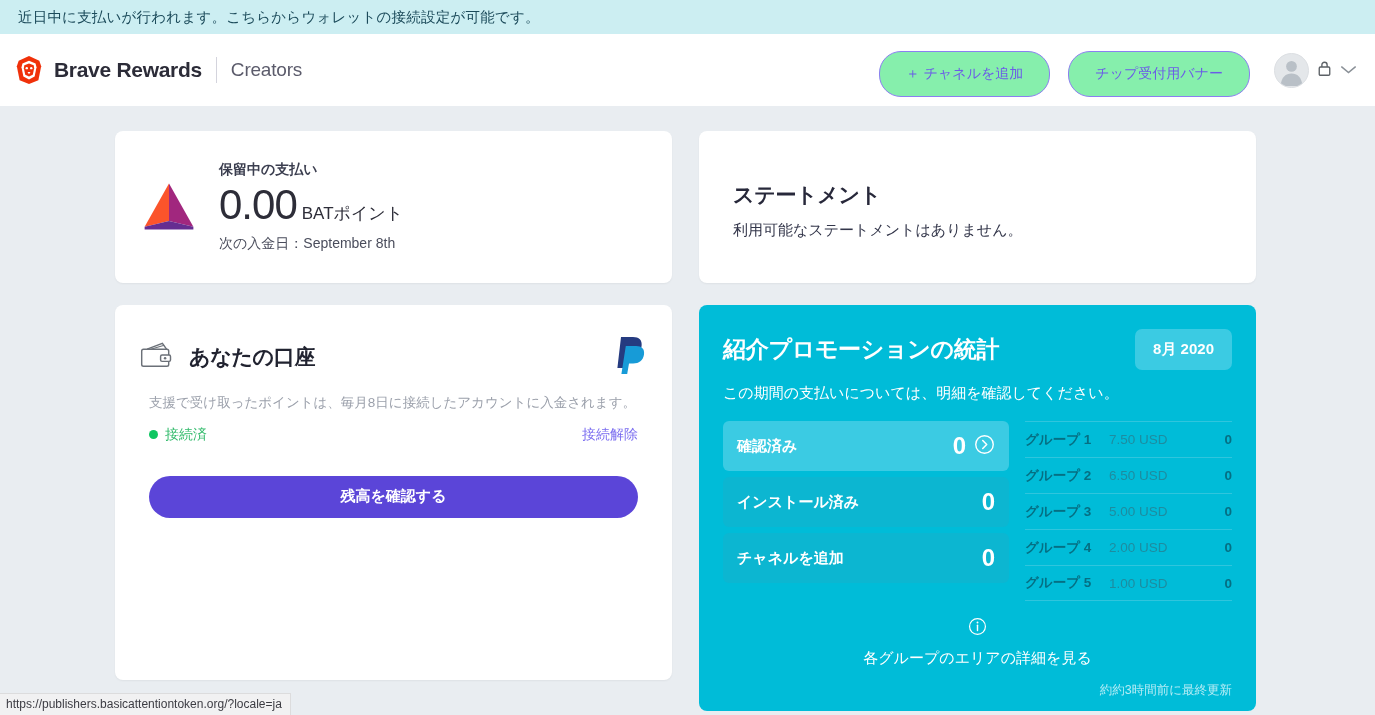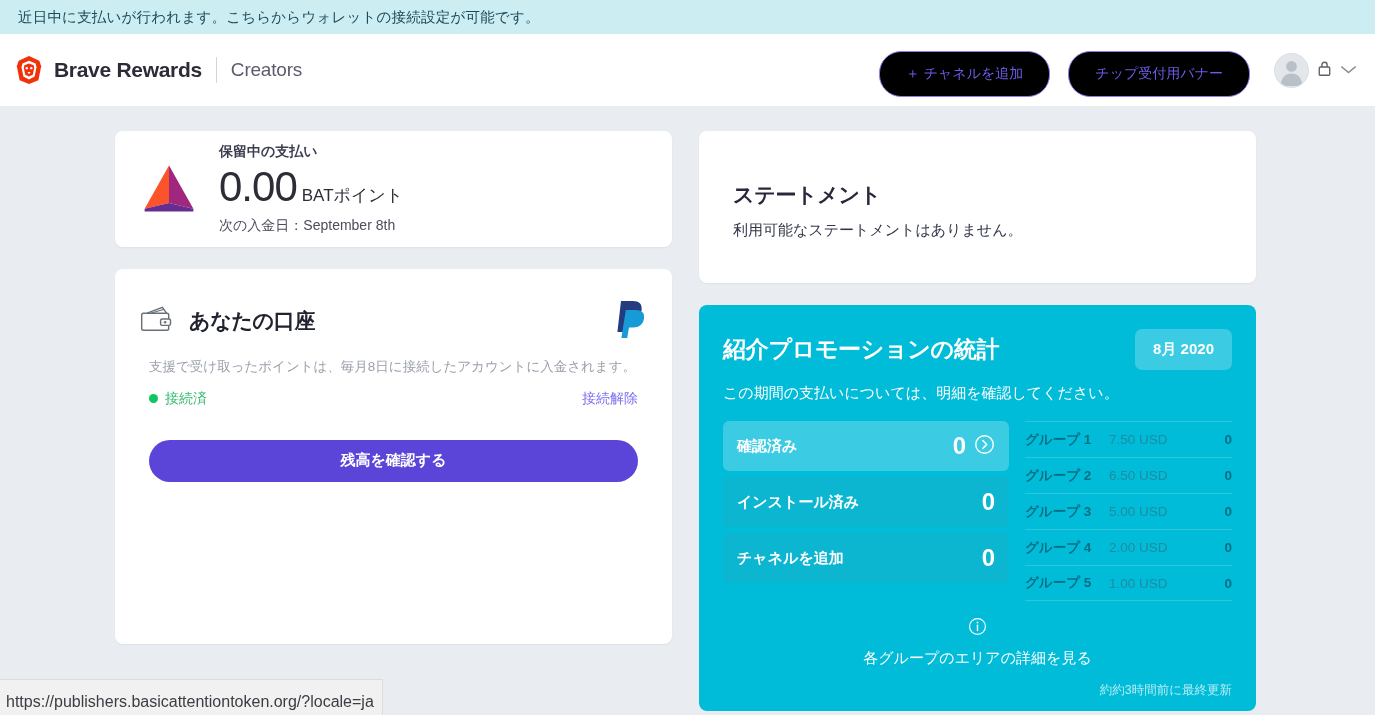--- a/index.html
+++ b/index.html
@@ -28,21 +28,21 @@
   }
   .brand { display: flex; align-items: center; gap: 10px; }
   .lion { width: 30px; height: 30px; flex: 0 0 auto; }
   .brand-name { font-size: 21px; font-weight: bold; color: #2c2c38; letter-spacing: -.3px; }
   .brand-div { width: 1px; height: 26px; background: #d4d4dd; margin: 0 4px; }
   .brand-sub { font-size: 19px; color: #5b5b6b; letter-spacing: -.2px; }
 
   .header-right { display: flex; align-items: center; gap: 18px; }
   .pill {
     border: 1px solid #8b7ff0; border-radius: 22px;
-    background: #000000; color: #6b5ce7;
+    background: #86efac; color: #6b5ce7;
     font-size: 14px; padding: 13px 26px; cursor: pointer;
     white-space: nowrap; font-family: inherit; margin-top: 8px;
   }
   .acct { display: flex; align-items: center; gap: 8px; margin-left: 6px; }
   .avatar {
     width: 35px; height: 35px; border-radius: 50%;
     background: #e4e7ea; border: 1px solid #dcdfe3;
     display: flex; align-items: center; justify-content: center; overflow: hidden;
   }
 
@@ -52,21 +52,21 @@
     display: flex; gap: 27px;
   }
   .col { width: 557px; display: flex; flex-direction: column; gap: 22px; }
 
   .card {
     background: #ffffff; border-radius: 8px;
     box-shadow: 0 1px 2px rgba(0,0,0,.05);
   }
 
   
-  .payout { height: 116px; display: flex; align-items: center; padding: 0 24px; }
+  .payout { height: 152px; display: flex; align-items: center; padding: 0 24px; }
   .bat-logo { width: 60px; height: 60px; margin-right: 20px; flex: 0 0 auto; }
   .payout-label { font-size: 14px; font-weight: bold; color: #3b3e4f; margin-bottom: 4px; }
   .payout-row { display: flex; align-items: baseline; }
   .payout-amount { font-size: 42px; color: #2d2d38; letter-spacing: -1px; line-height: 1.05; }
   .payout-unit { font-size: 17px; color: #2d2d38; margin-left: 5px; }
   .payout-next { font-size: 14px; color: #4a4d5c; margin-top: 8px; }
 
   
   .statement { height: 152px; padding: 50px 34px 0 34px; }
   .statement-title { font-size: 21px; font-weight: bold; color: #27283a; letter-spacing: -.3px; }
@@ -135,22 +135,22 @@
 
   .ref-foot { margin-top: 16px; }
   .ref-link { display: flex; align-items: center; gap: 9px; cursor: pointer; flex-direction: column; }
   .ref-link-text { font-size: 15px; color: #ffffff; }
   .ref-updated { text-align: right; font-size: 12.5px; color: #b3ecf5; margin-top: 14px; }
 
   
   .statusbar {
     position: absolute; left: 0; bottom: 0;
     background: #f1f1f2; border: 1px solid #dcdcdd; border-left: none; border-bottom: none;
-    padding: 13px 8px 4px 6px;
-    font-size: 16px; color: #3c3c43;
+    padding: 3px 8px 4px 6px;
+    font-size: 12px; color: #3c3c43;
     font-family: "Liberation Sans", sans-serif;
   }
 </style>
 </head>
 <body>
 
 <div id="root">
 
   <div class="banner">
     <span class="banner-text">近日中に支払いが行われます。こちらからウォレットの接続設定が可能です。</span>

